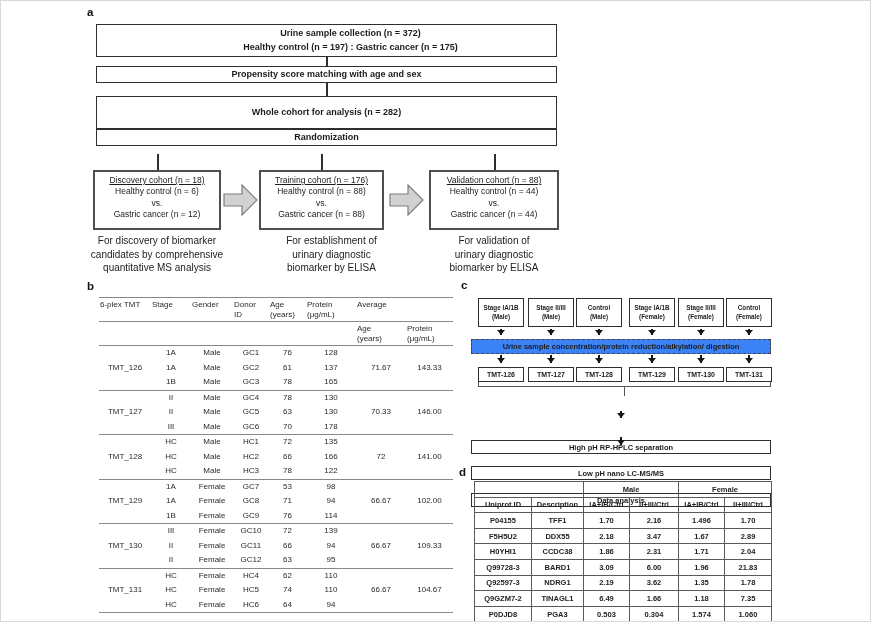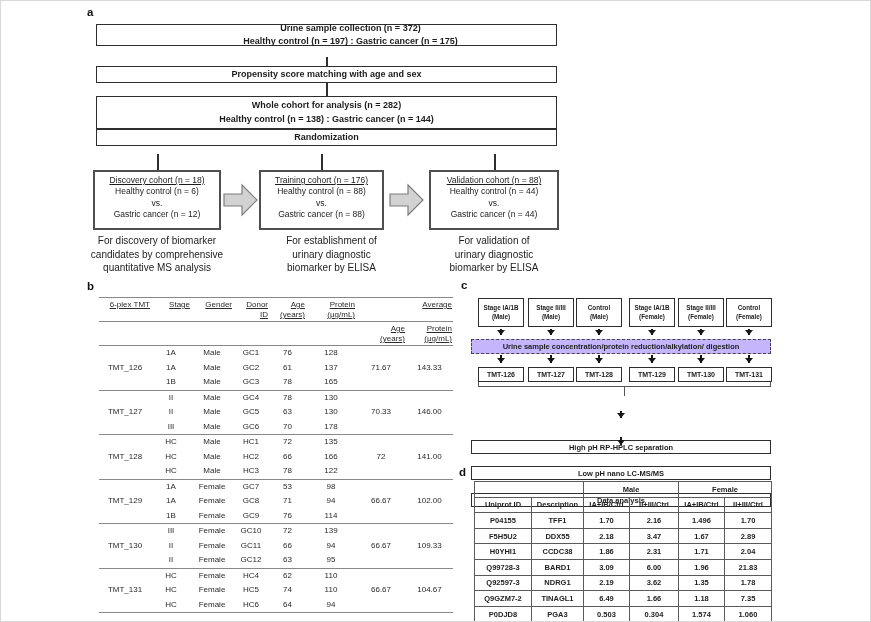--- a/index.html
+++ b/index.html
@@ -21,40 +21,40 @@
     box-sizing:border-box;text-align:center;font-weight:normal;font-size:8.5px;line-height:1.35;
   }
   .cohort-title{text-decoration:underline;margin-top:3px;}
   .cohort-line1{}
   .caption{position:absolute;top:233px;text-align:center;font-size:10px;line-height:1.35;color:#222;}
   .block-arrow{position:absolute;}
   
   #tableBwrap{position:absolute;left:98px;top:296px;width:354px;}
   #tableB{border-collapse:collapse;table-layout:fixed;width:354px;font-size:8px;color:#2a2a2a;
     border-top:1.4px solid #888;border-bottom:1.4px solid #888;}
-  #tableB th{font-weight:normal;vertical-align:top;text-align:right;padding:2px 1px 1px;white-space:pre-line;line-height:1.25;text-decoration:underline;}
+  #tableB th{font-weight:normal;vertical-align:top;text-align:left;padding:2px 1px 1px;white-space:pre-line;line-height:1.25;}
   #tableB thead tr th{border-bottom:1.4px solid #888;}
   #tableB td{height:14.5px;padding:0 1px;text-align:center;vertical-align:middle;line-height:1;}
   #tableB tr.group-start td{border-top:1.4px solid #888;}
   
   .c-sample{
     position:absolute;top:297px;width:46px;height:29px;border:1.6px solid #2e2e2e;background:#fff;
     box-sizing:border-box;display:flex;flex-direction:column;justify-content:center;align-items:center;
     font-weight:bold;font-size:6.3px;line-height:1.3;text-align:center;
   }
   .c-tmt{
     position:absolute;top:366px;width:46px;height:15px;border:1.6px solid #2e2e2e;background:#fff;
     box-sizing:border-box;display:flex;justify-content:center;align-items:center;
     font-weight:bold;font-size:7px;
   }
   .varrow{position:absolute;width:0;border-left:2px solid #161616;}
   .varrow::after{content:"";position:absolute;bottom:-4px;left:-5px;width:0;height:0;
     border:4px solid transparent;border-top:5px solid #161616;}
   .dash-box{
-    position:absolute;left:470px;top:338px;width:300px;height:15px;border:1.3px dashed #444;background:#c4b5fd;
+    position:absolute;left:470px;top:338px;width:300px;height:15px;border:1.3px dashed #444;background:#3b82f6;
     box-sizing:border-box;display:flex;justify-content:center;align-items:center;font-weight:bold;font-size:7.5px;
   }
   .bracket{position:absolute;left:477px;top:381px;width:293px;height:5px;box-sizing:border-box;
     border-left:1.2px solid #555;border-right:1.2px solid #555;border-bottom:1.2px solid #555;}
   .step-box{
     position:absolute;left:470px;width:300px;height:14px;border:1.5px solid #2e2e2e;background:#fff;
     box-sizing:border-box;display:flex;justify-content:center;align-items:center;font-weight:bold;font-size:7.5px;margin-top:44px;
   }
   
   #tableDwrap{position:absolute;left:473px;top:480px;}
@@ -62,34 +62,33 @@
   #tableD th,#tableD td{border:1.1px solid #5a5a5a;height:14.6px;text-align:center;vertical-align:middle;padding:0 1px;}
   #tableD{border:1.6px solid #4a4a4a;}
 </style>
 </head>
 <body>
 
 <div id="fig">
 
   <div class="panel-label" style="left:86px;top:5px">a</div>
 
-  <div class="pa-box" style="top:23px;height:22px;padding-left:48px;">
+  <div class="pa-box" style="top:23px;height:33px;padding-left:48px;">
     <div>Urine sample collection (n = 372)</div>
     <div>Healthy control (n = 197) : Gastric cancer (n = 175)</div>
   </div>
   <div class="vline" style="left:325px;top:56px;height:9px;"></div>
 
   <div class="pa-box" style="top:65px;height:17px;">
     <div>Propensity score matching with age and sex</div>
   </div>
   <div class="vline" style="left:325px;top:82px;height:13px;"></div>
 
   <div class="pa-box" style="top:95px;height:33px;">
     <div>Whole cohort for analysis (n = 282)</div>
-    <div>Healthy control (n = 138) : Gastric cancer (n = 144)</div>
   </div>
   <div class="vline" style="left:325px;top:128px;height:8px;"></div>
 
   <div class="pa-box" style="top:128px;height:17px;">
     <div>Randomization</div>
   </div>
   <div class="vline" style="left:156px;top:153px;height:16px;"></div>
   <div class="vline" style="left:320px;top:153px;height:16px;"></div>
   <div class="vline" style="left:493px;top:153px;height:16px;"></div>
 

